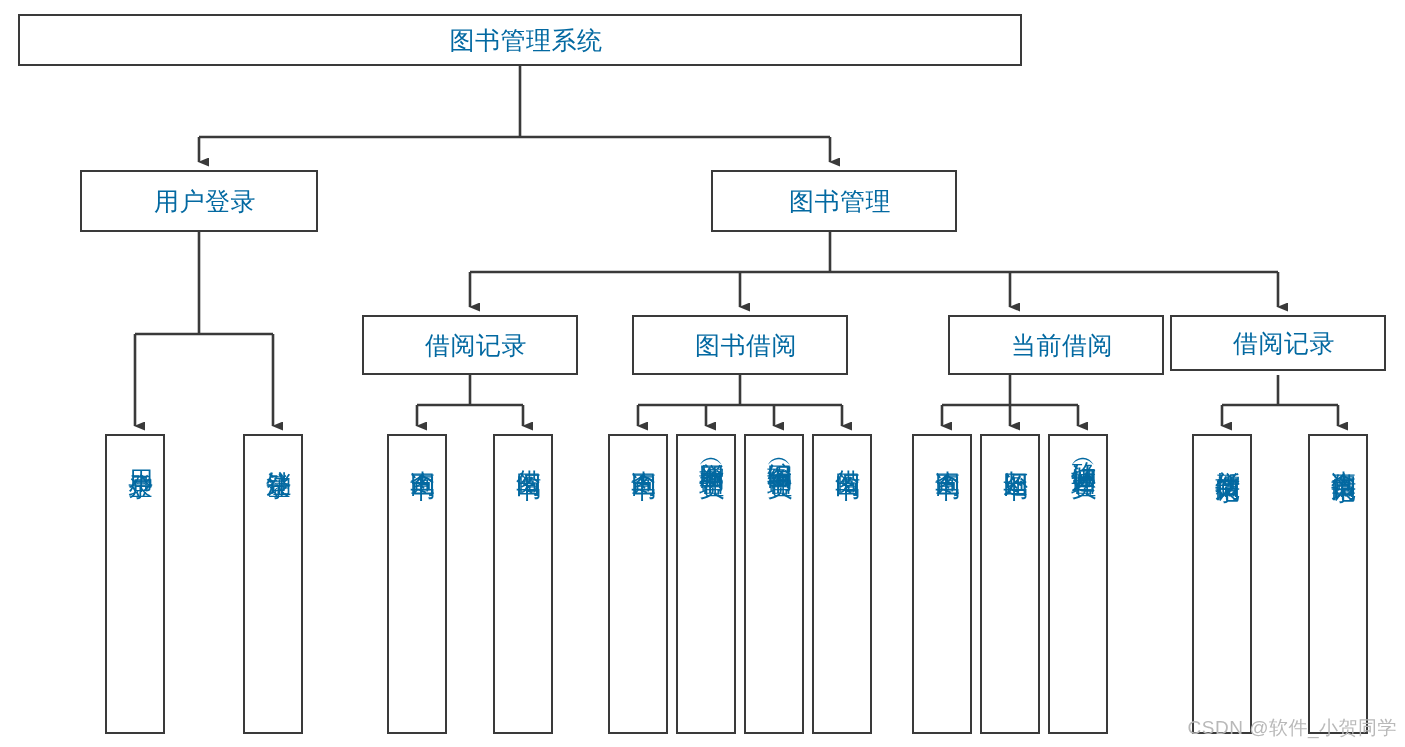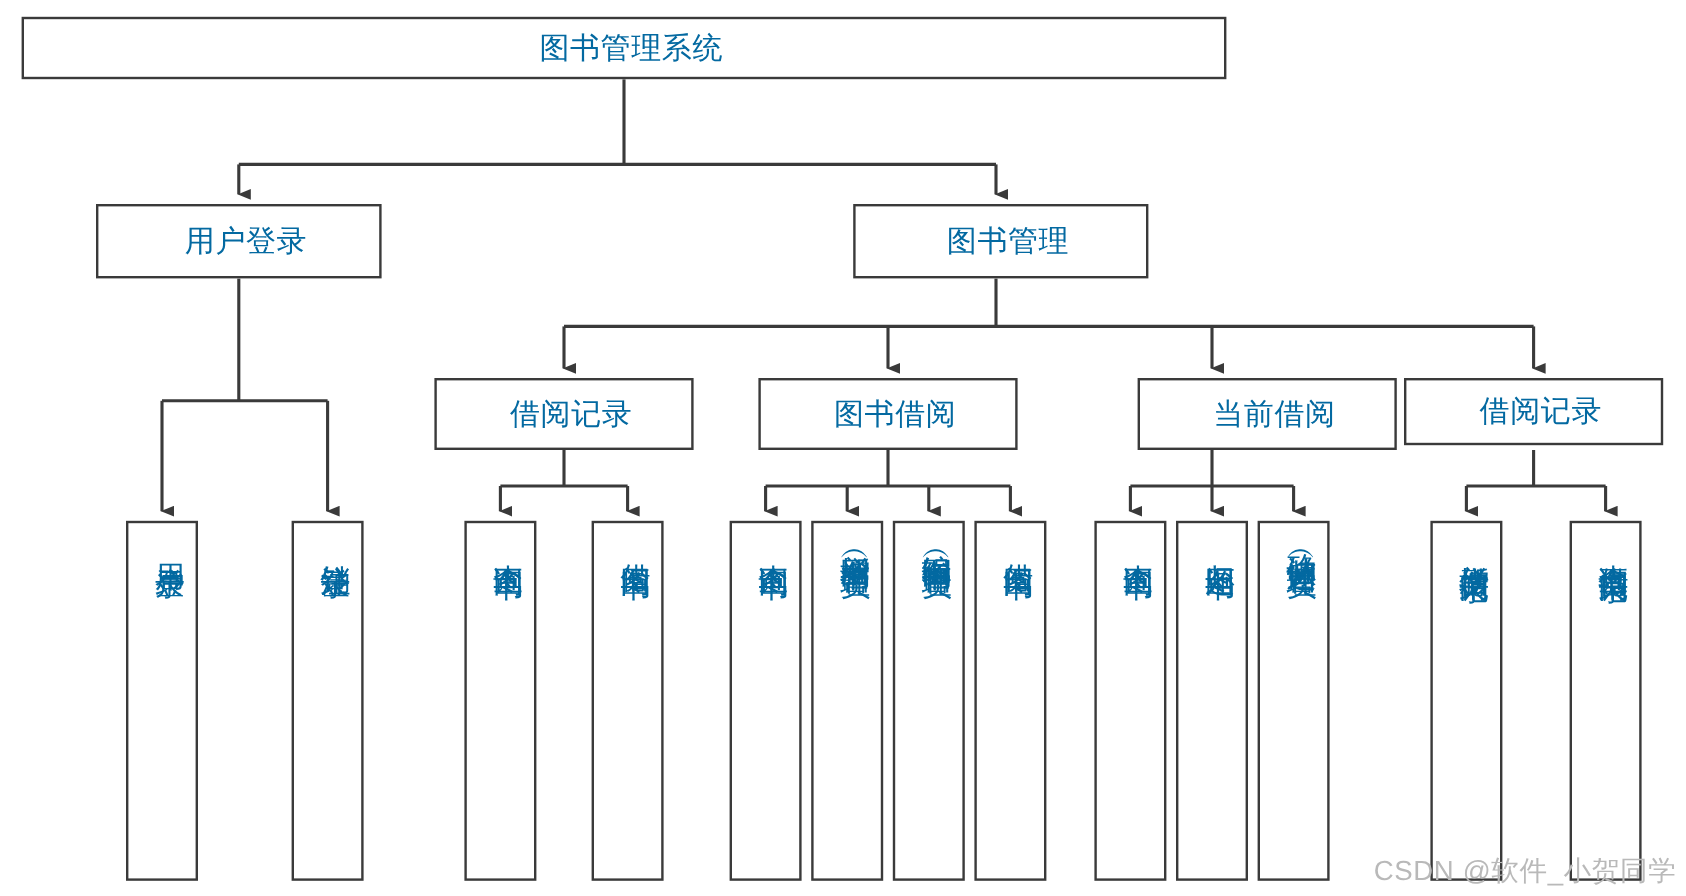--- a/index.html
+++ b/index.html
@@ -63,21 +63,21 @@
     text-orientation: upright;
     font-size: 25px;
     line-height: 1.05;
     letter-spacing: 2px;
     white-space: nowrap;
   }
   #watermark {
     position: absolute;
     right: 8px;
     bottom: 6px;
-    font-size: 23px;
+    font-size: 19px;
     color: #b9b9b9;
     letter-spacing: 0.5px;
     z-index: 6;
     white-space: nowrap;
     font-family: "Liberation Sans", "DejaVu Sans", sans-serif;
   }
 </style>
 </head>
 <body>
 

